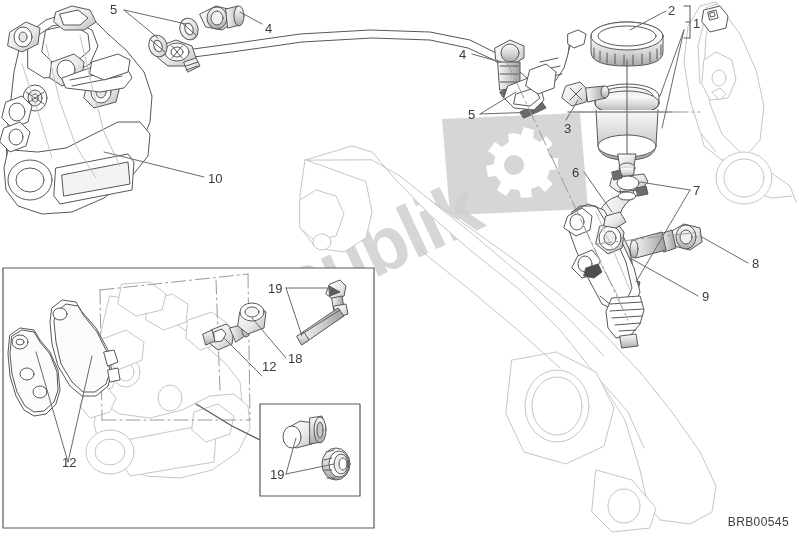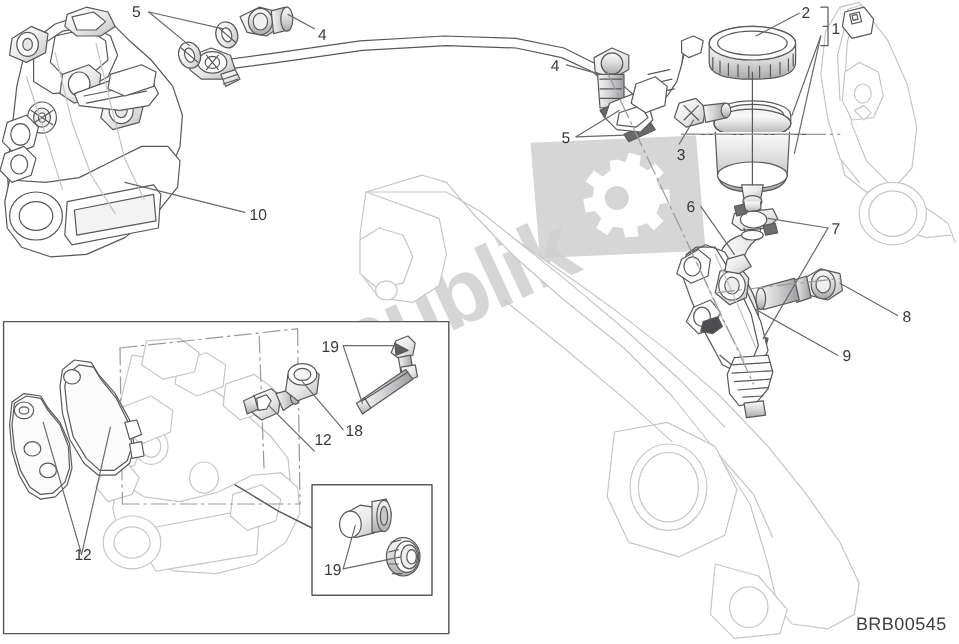--- a/index.html
+++ b/index.html
@@ -5,21 +5,21 @@
   html,body{margin:0;padding:0;background:#fff;}
   body{width:799px;height:537px;overflow:hidden;font-family:"Liberation Sans",sans-serif;}
   #stage{position:relative;width:799px;height:537px;background:#ffffff;}
   #stage svg{position:absolute;left:0;top:0;}
   .calloutnum{
     position:absolute;font-family:"Liberation Sans",sans-serif;
     font-size:13px;color:#3a3a3a;white-space:nowrap;line-height:1;
   }
   #partcode{
     position:absolute;right:10px;bottom:8px;
-    font-family:"Liberation Sans",sans-serif;font-size:15px;
+    font-family:"Liberation Sans",sans-serif;font-size:12px;
     letter-spacing:.4px;color:#404040;
   }
   .wm{
     position:absolute;pointer-events:none;
     font-family:"Liberation Sans",sans-serif;
     font-weight:bold;color:#cfcfcf;opacity:.85;
     white-space:nowrap;user-select:none;
   }
 </style>
 </head>

